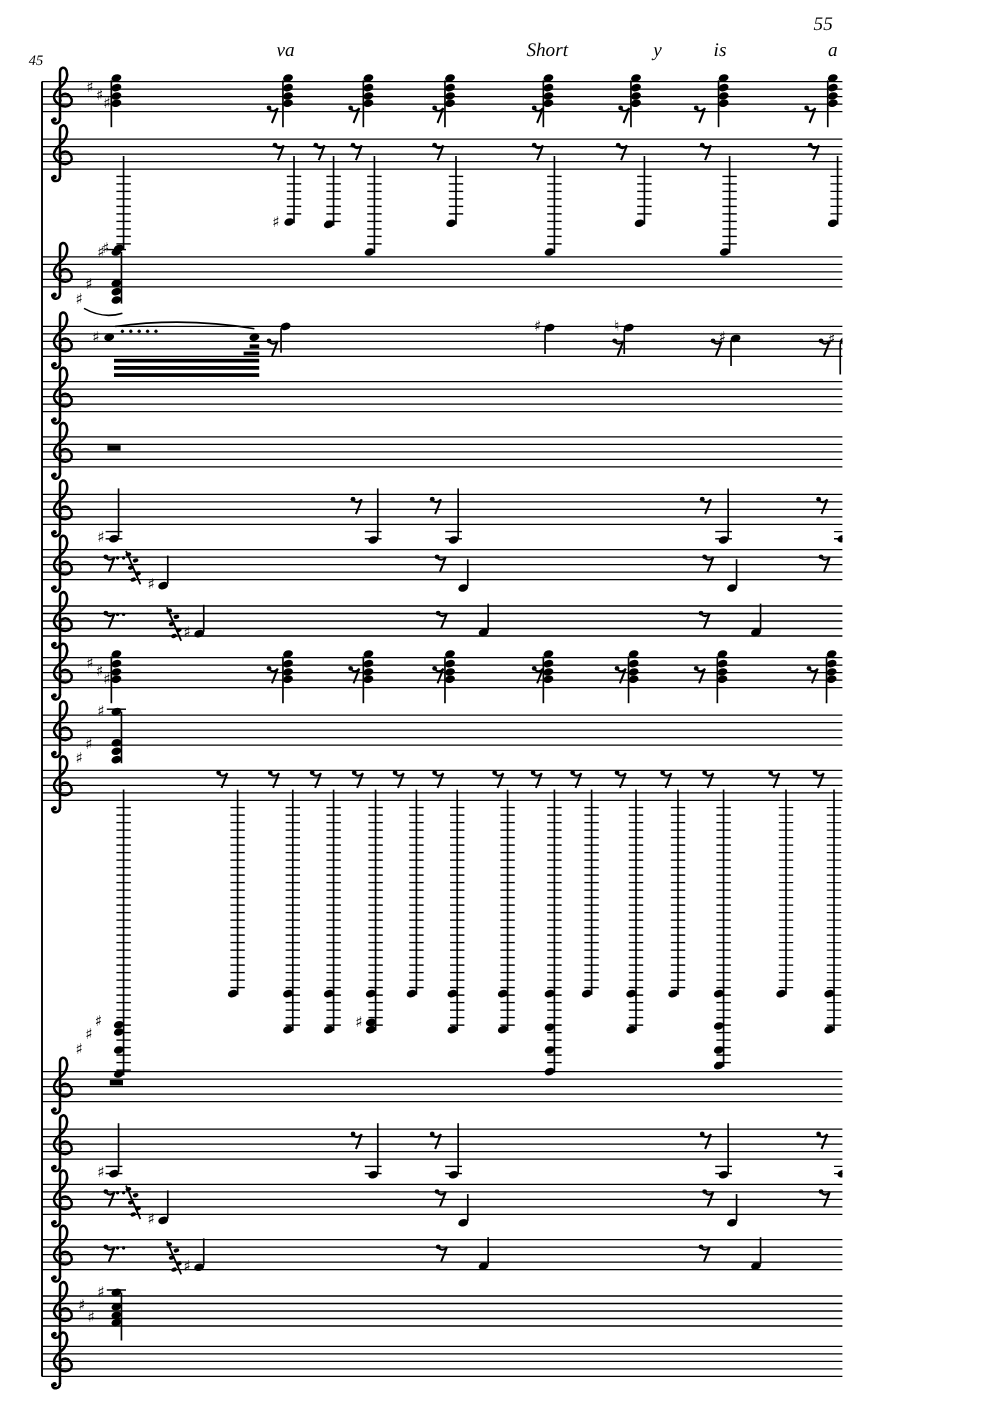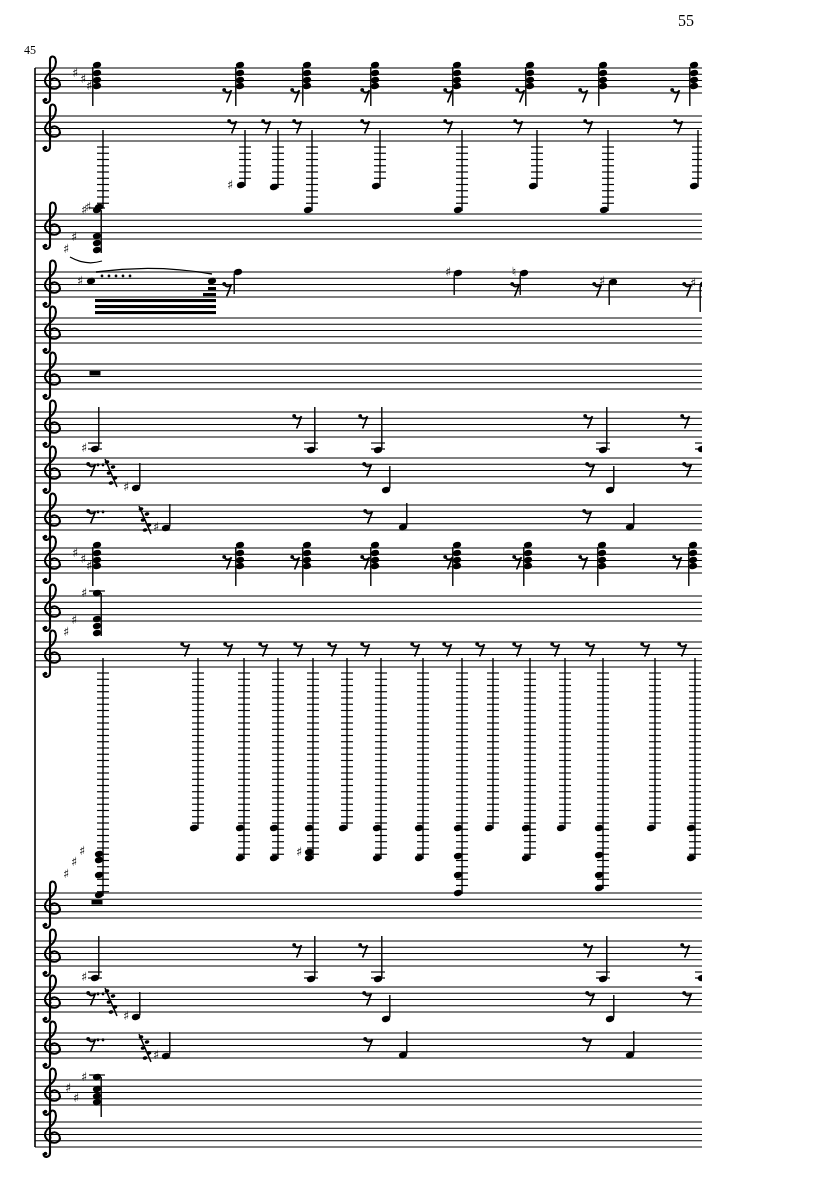--- a/index.html
+++ b/index.html
@@ -1,29 +1,36 @@
 <!DOCTYPE html>
 <html><head>
 <meta charset="utf-8">
 <style>
   html,body{margin:0;padding:0;background:#fff;}
   .page{position:relative;width:702px;height:1181px;background:#fff;overflow:hidden;
-        font-family:"Liberation Serif", serif;color:#000;}
+        font-family:"Liberation Serif", serif;color:#000;font-style:italic;}
   .page-number{position:absolute;top:12px;right:8px;font-size:16px;}
   .measure-number{position:absolute;top:43px;left:24px;font-size:12px;}
   .lyrics{position:absolute;top:34px;left:0;width:100%;height:20px;}
   .lyric{position:absolute;transform:translateX(-50%);font-size:16px;white-space:nowrap;}
   svg{position:absolute;top:0;left:0;}
 </style>
 </head>
 <body>
 
 <div class="page">
   <div class="page-number">55</div>
   <div class="measure-number">45</div>
+  <div class="lyrics">
+      <span class="lyric" style="left: 238px;">va</span>
+      <span class="lyric" style="left: 456px;">Short</span>
+      <span class="lyric" style="left: 548px;">y</span>
+      <span class="lyric" style="left: 600px;">is</span>
+      <span class="lyric" style="left: 694px;">a</span>
+    </div>
   <svg id="score" width="835" height="1181" viewBox="0 0 835 1181">
       <g>
         <line x1="35" y1="68" x2="794" y2="68" stroke="#000000" stroke-width="1.1"></line>
         <line x1="35" y1="74.25" x2="794" y2="74.25" stroke="#000000" stroke-width="1.1"></line>
         <line x1="35" y1="80.5" x2="794" y2="80.5" stroke="#000000" stroke-width="1.1"></line>
         <line x1="35" y1="86.75" x2="794" y2="86.75" stroke="#000000" stroke-width="1.1"></line>
         <line x1="35" y1="93" x2="794" y2="93" stroke="#000000" stroke-width="1.1"></line>
         <g>
           <path d="M 50 99 L 50 60 C 50 56 54 55 55.5 59
      C 57 63 55 69 51 72

